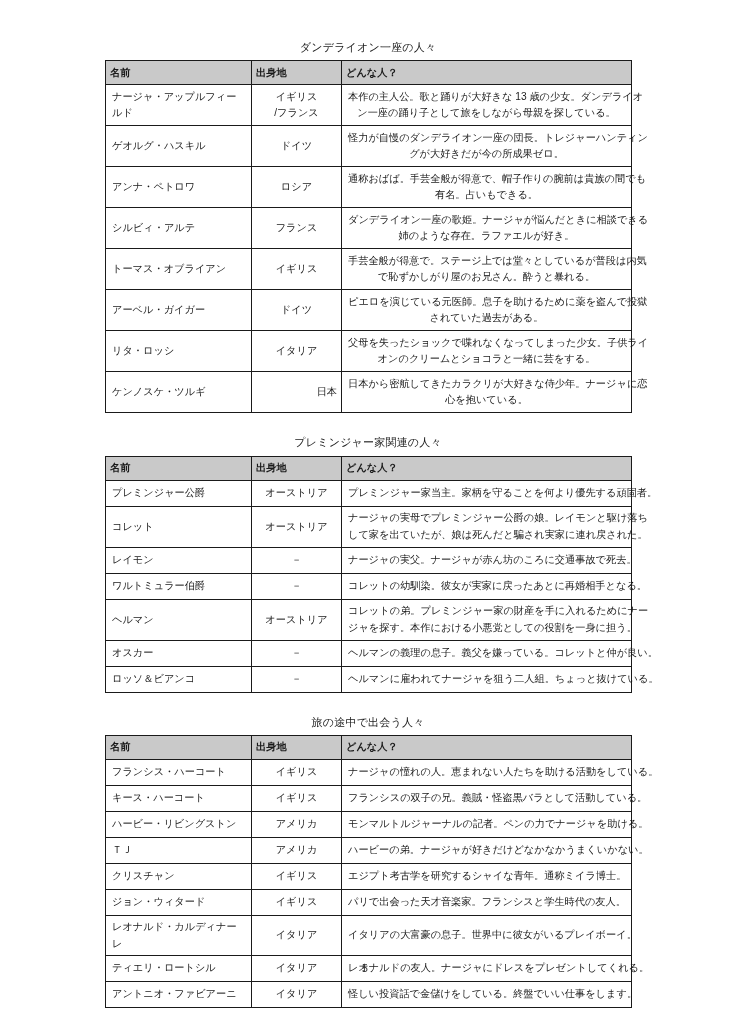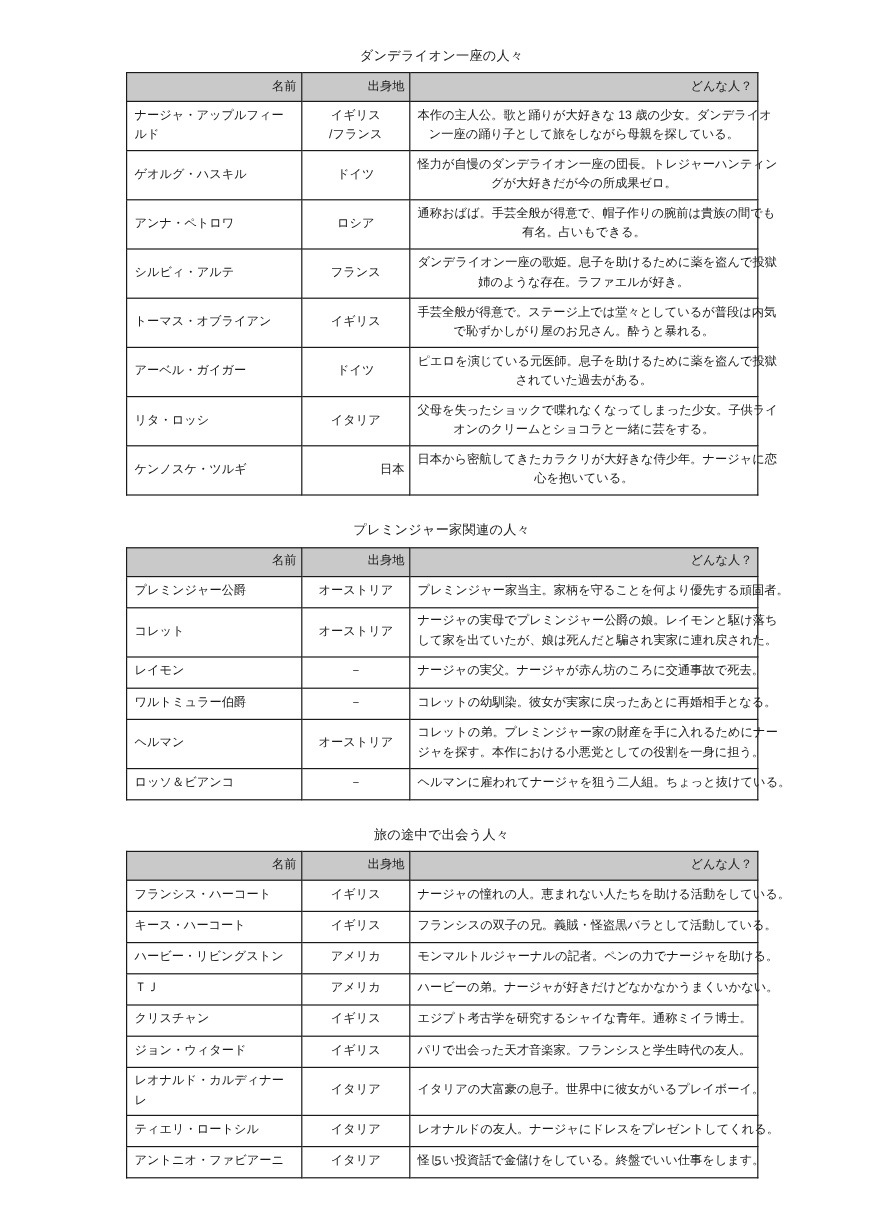--- a/index.html
+++ b/index.html
@@ -56,22 +56,22 @@
 
   table.chars th, table.chars td {
     border: 1px solid #1a1a1a;
     font-size: 10.2px;
     line-height: 1.62;
     vertical-align: middle;
     color: #1a1a1a;
   }
   table.chars thead th {
     background: #c9c9c9;
-    text-align: right;
-    font-weight: normal;
+    text-align: left;
+    font-weight: bold;
     padding: 3px 4px;
     height: 17px;
   }
   table.chars td.name {
     padding: 3px 6px;
     text-align: left;
     letter-spacing: 0px;
   }
   table.chars td.orig {
     padding: 3px 4px;
@@ -154,21 +154,21 @@
                 <span class="line">通称おばば。手芸全般が得意で、帽子作りの腕前は貴族の間でも</span>
                 <span class="line">有名。占いもできる。</span>
               </td>
             </tr>
             <tr class="two-line">
               <td class="name">シルビィ・アルテ</td>
               <td class="orig">
                 <span class="line" style="display: block;">フランス</span>
               </td>
               <td class="desc">
-                <span class="line">ダンデライオン一座の歌姫。息子を助けるために薬を盗んで投獄</span>
+                <span class="line">ダンデライオン一座の歌姫。ナージャが悩んだときに相談できる</span>
                 <span class="line">姉のような存在。ラファエルが好き。</span>
               </td>
             </tr>
             <tr class="two-line">
               <td class="name">トーマス・オブライアン</td>
               <td class="orig">
                 <span class="line" style="display: block;">イギリス</span>
               </td>
               <td class="desc">
                 <span class="line">手芸全般が得意で。ステージ上では堂々としているが普段は内気</span>
@@ -265,20 +265,29 @@
               <td class="name">ヘルマン</td>
               <td class="orig">
                 <span class="line" style="display: block;">オーストリア</span>
               </td>
               <td class="desc">
                 <span class="line">コレットの弟。プレミンジャー家の財産を手に入れるためにナー</span>
                 <span class="line">ジャを探す。本作における小悪党としての役割を一身に担う。</span>
               </td>
             </tr>
             <tr class="one-line">
+              <td class="name">オスカー</td>
+              <td class="orig">
+                <span class="line" style="display: block;">－</span>
+              </td>
+              <td class="desc">
+                <span class="line">ヘルマンの義理の息子。義父を嫌っている。コレットと仲が良い。</span>
+              </td>
+            </tr>
+            <tr class="one-line">
               <td class="name">ロッソ＆ビアンコ</td>
               <td class="orig">
                 <span class="line" style="display: block;">－</span>
               </td>
               <td class="desc">
                 <span class="line">ヘルマンに雇われてナージャを狙う二人組。ちょっと抜けている。</span>
               </td>
             </tr>
           </tbody>
         </table>

